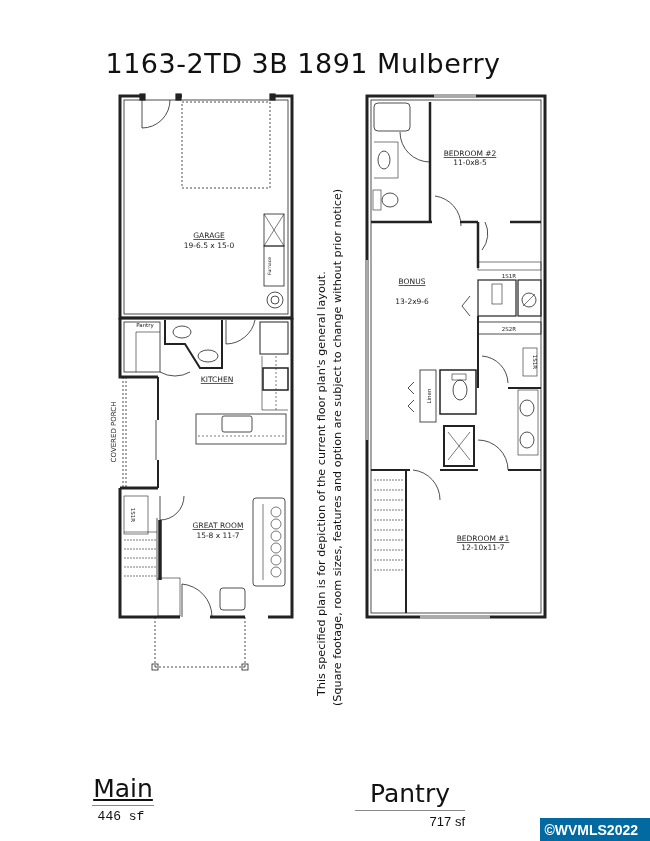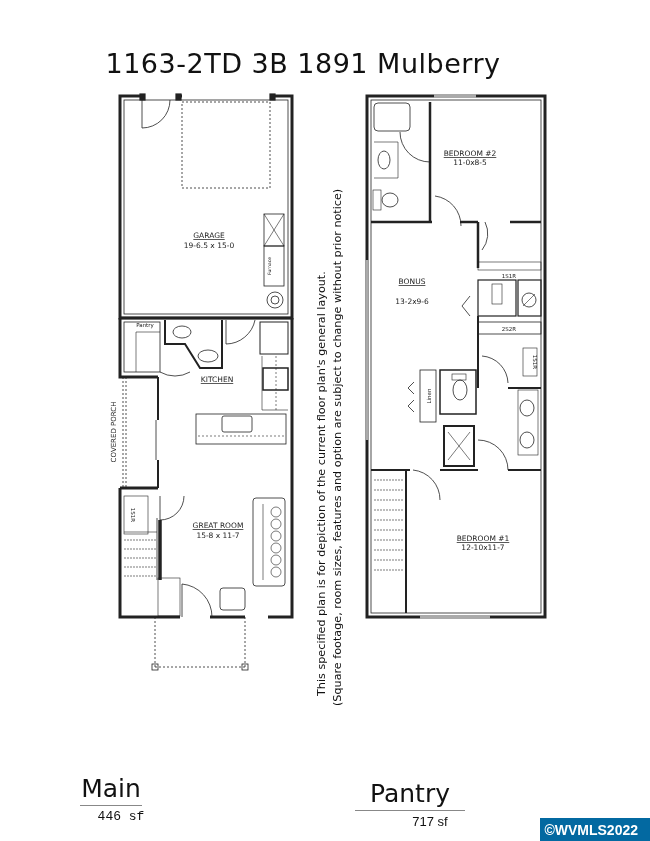--- a/index.html
+++ b/index.html
@@ -204,23 +204,23 @@
     <text transform="translate(431,396) rotate(-90)" font-size="5.5">Linen</text>
     <text transform="translate(131,515) rotate(90)" font-size="5.5">1S1R</text>
     <text transform="translate(116,432) rotate(-90)" font-size="7">COVERED PORCH</text>
     <text transform="translate(271,266) rotate(-90)" font-size="4.5">Furnace</text>
   </g>
 </svg>
 
 <div class="disclaimer" style="left:315px; top:696px;">This specified plan is for depiction of the current floor plan's general layout.</div>
 <div class="disclaimer" style="left:331px; top:706px;">(Square footage, room sizes, features and option are subject to change without prior notice)</div>
 
-<div class="floor-label" style="left:80px; top:774px; width:62px;">
+<div class="floor-label" style="left:92px; top:774px; width:62px;text-decoration:underline;">
   <span class="name">Main</span>
 </div>
 <div class="floor-sf" style="left:90px; top:809px; width:62px;font-family:Liberation Mono, monospace;">446 sf</div>
 
 <div class="floor-label" style="left:355px; top:779px; width:110px;">
   <span class="name">Pantry</span>
 </div>
-<div class="floor-sf" style="left:375px; top:814px; width:110px;">717 sf</div>
+<div class="floor-sf" style="left:355px; top:814px; width:110px;text-align:right;">717 sf</div>
 
 <div class="copyright">©WVMLS2022</div>
 
 </body></html>

